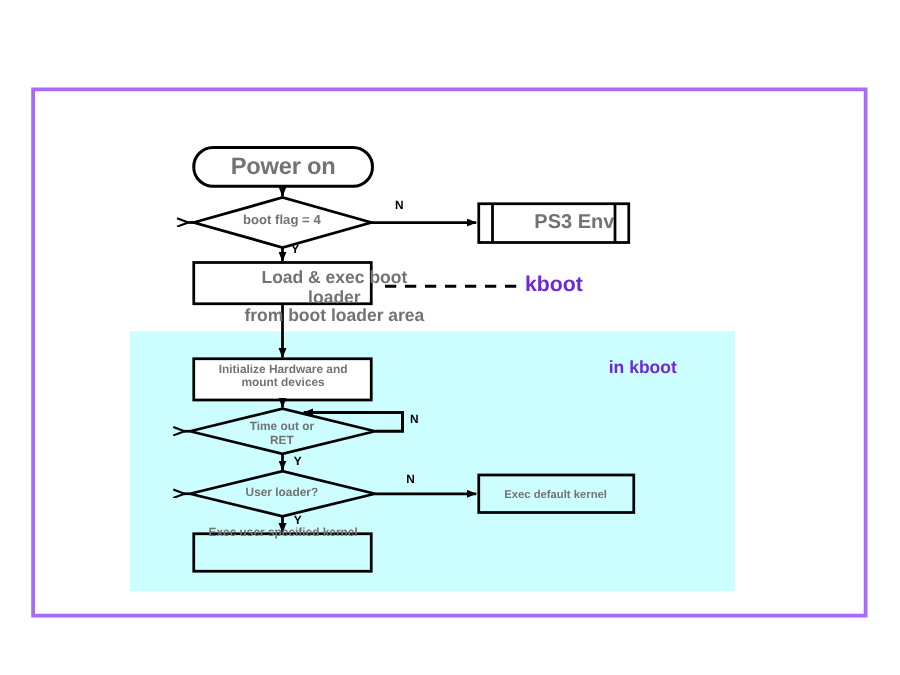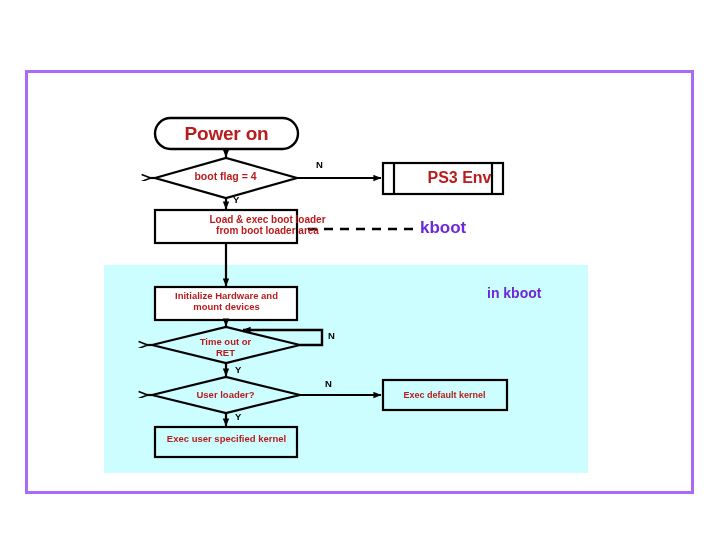--- a/index.html
+++ b/index.html
@@ -43,58 +43,58 @@
   #diagram-svg {
     position: absolute;
     left: 0;
     top: 0;
     width: 720px;
     height: 540px;
   }
   .node-label {
     position: absolute;
     text-align: center;
-    color: #b91c1c;
+    color: #737373;
     font-weight: bold;
     line-height: 1.12;
     white-space: pre-line;
     pointer-events: none;
   }
   .lbl-poweron {
     left: 155px; top: 123px; width: 143px;
     font-size: 19px;
     letter-spacing: -0.2px;
   }
   .lbl-bootflag {
     left: 160px; top: 171px; width: 131px;
     font-size: 10.5px;
   }
   .lbl-loadexec {
     left: 157px; top: 214px; width: 157px;
-    font-size: 10px;
+    font-size: 14px;
     padding-left: 32px;
   }
   .lbl-ps3env {
     left: 411px; top: 169px; width: 97px;
     font-size: 16px;
   }
   .lbl-initialize {
     left: 157px; top: 291px; width: 139px;
     font-size: 9.5px;
   }
   .lbl-timeout {
     left: 170px; top: 337px; width: 111px;
     font-size: 9.5px;
   }
   .lbl-userinputs {
     left: 165px; top: 390px; width: 121px;
     font-size: 9.5px;
   }
   .lbl-execuser {
-    left: 157px; top: 434px; width: 139px;
+    left: 157px; top: 422px; width: 139px;
     font-size: 9.5px;
   }
   .lbl-execdefault {
     left: 385px; top: 390px; width: 119px;
     font-size: 9px;
   }
   .branch-label {
     position: absolute;
     color: #000000;
     font-weight: bold;

